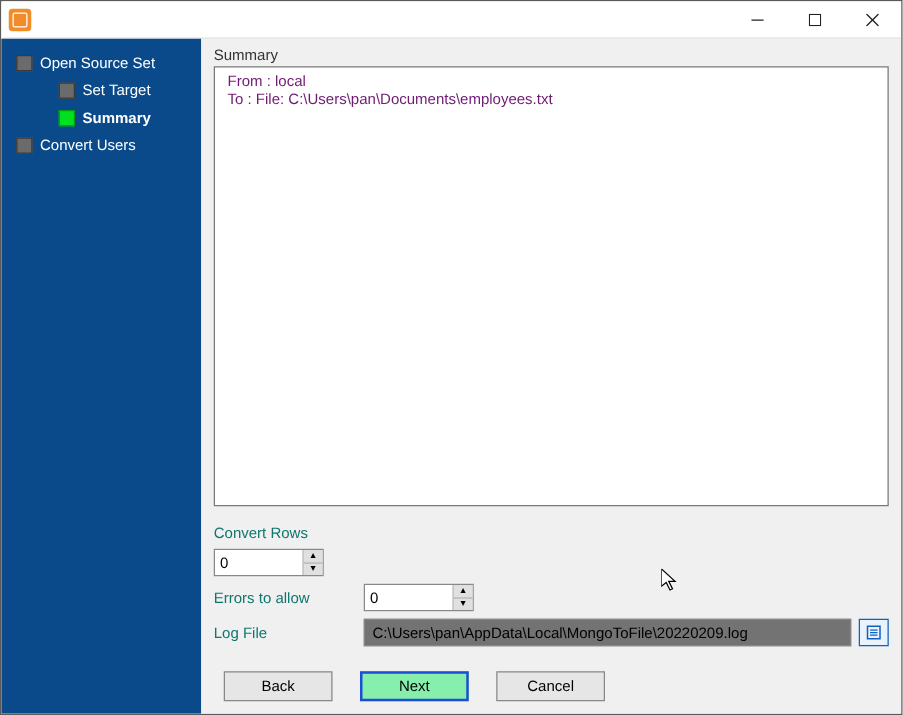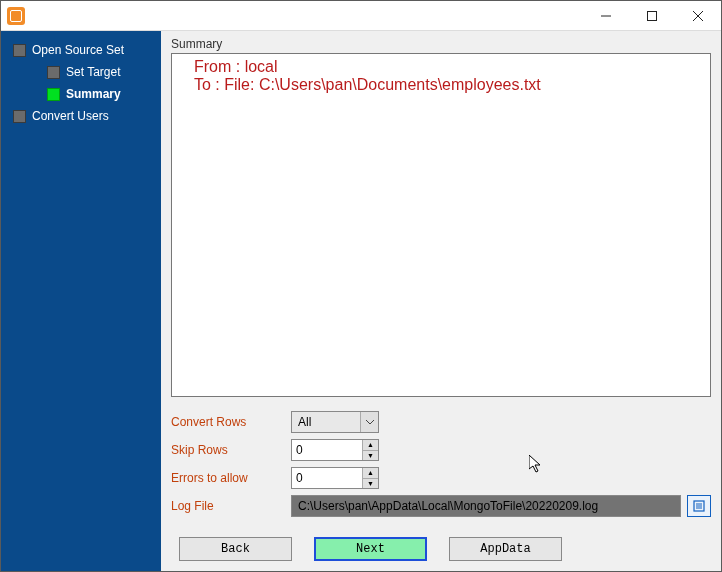--- a/index.html
+++ b/index.html
@@ -98,39 +98,39 @@
   }
   .section-label {
     font-size: 12px;
     color: #333;
     margin-bottom: 2px;
   }
   .summary-box {
     flex: 1;
     background: #fff;
     border: 1px solid #777;
-    padding: 4px 22px;
-    font-size: 16px;
-    color: #b91c1c;
+    padding: 4px 10px;
+    font-size: 12px;
+    color: #701a75;
     overflow: auto;
     white-space: pre-wrap;
     min-height: 0;
   }
   .form-area {
     margin-top: 14px;
   }
   .form-row {
     display: flex;
     align-items: center;
     margin-bottom: 6px;
   }
   .form-row label {
     width: 120px;
     font-size: 12px;
-    color: #c2410c;
+    color: #0f766e;
   }
   .combo {
     display: inline-flex;
     align-items: center;
     border: 1px solid #888;
     background: #e8e8e8;
     height: 22px;
     width: 88px;
   }
   .combo-text {
@@ -197,30 +197,29 @@
     align-items: center;
     justify-content: center;
   }
   .button-row {
     display: flex;
     gap: 22px;
     margin-top: 14px;
     margin-left: 8px;
   }
   .btn {
-    width: 113px;
+    width: 87px;
     height: 24px;
     border: 1px solid #888;
     background: #e6e6e6;
     font-size: 12px;
     display: flex;
     align-items: center;
     justify-content: center;
     cursor: pointer;
-    font-family: Liberation Mono, monospace;
   }
   .btn.primary {
     border: 2px solid #1d4ed8;
     background: #86efac;
   }
   .cursor {
     position: absolute;
     left: 529px;
     top: 455px;
     pointer-events: none;
@@ -275,31 +274,22 @@
   </div>
 
   <div class="main">
     <div class="section-label">Summary</div>
     <div class="summary-box">From : local
 To : File: C:\Users\pan\Documents\employees.txt</div>
 
     <div class="form-area">
       <div class="form-row">
         <label>Convert Rows</label>
-        <div class="combo">
-          <span class="combo-text">All</span>
-          <div class="combo-btn">
-            <svg width="8" height="5">
-                <path d="M0 0 L4 4 L8 0" fill="none" stroke="#444" stroke-width="1"></path>
-              </svg>
-          </div>
-        </div>
       </div>
       <div class="form-row">
-        <label>Skip Rows</label>
         <div class="spinner">
           <input type="text" value="0" style="">
           <div class="spinner-btns">
             <div>▲</div>
             <div>▼</div>
           </div>
         </div>
       </div>
       <div class="form-row">
         <label>Errors to allow</label>
@@ -321,20 +311,20 @@
             <line x1="4" y1="7" x2="10" y2="7" stroke="#1060c0" stroke-width="1"></line>
             <line x1="4" y1="9" x2="10" y2="9" stroke="#1060c0" stroke-width="1"></line>
           </svg>
         </div>
       </div>
     </div>
 
     <div class="button-row">
       <div class="btn">Back</div>
       <div class="btn primary">Next</div>
-      <div class="btn">AppData</div>
+      <div class="btn">Cancel</div>
     </div>
   </div>
 </div>
 
 <svg class="cursor" width="16" height="20">
   <path d="M0 0 L0 14 L4 11 L7 17 L9 16 L6 10 L11 10 Z" fill="#fff" stroke="#000" stroke-width="1"></path>
 </svg>
 
 </body></html>

